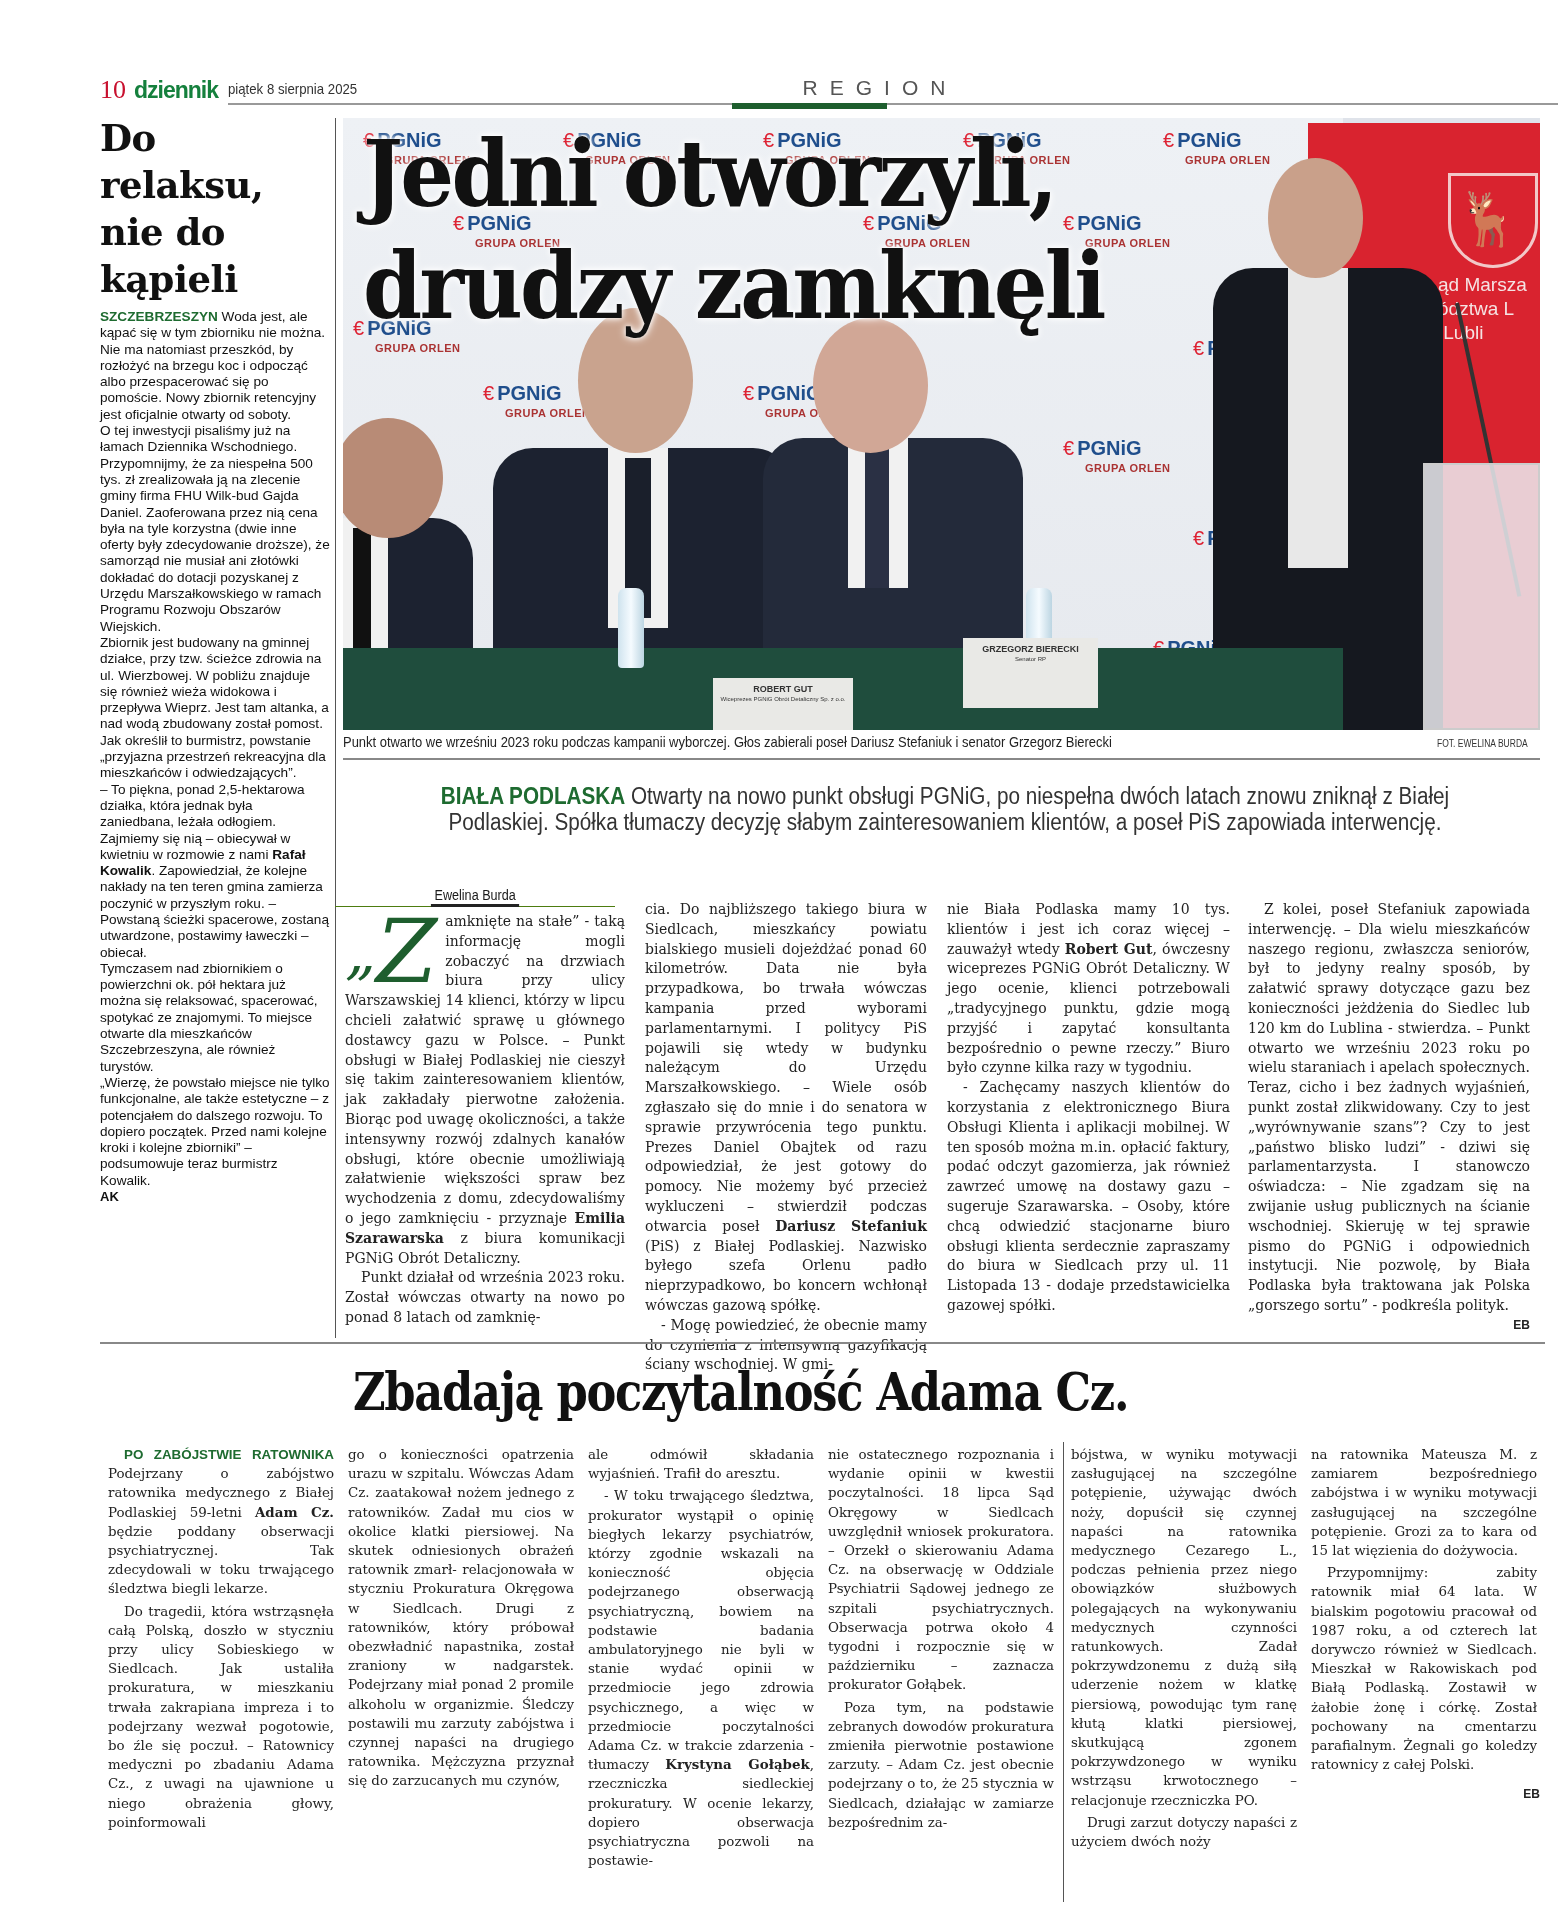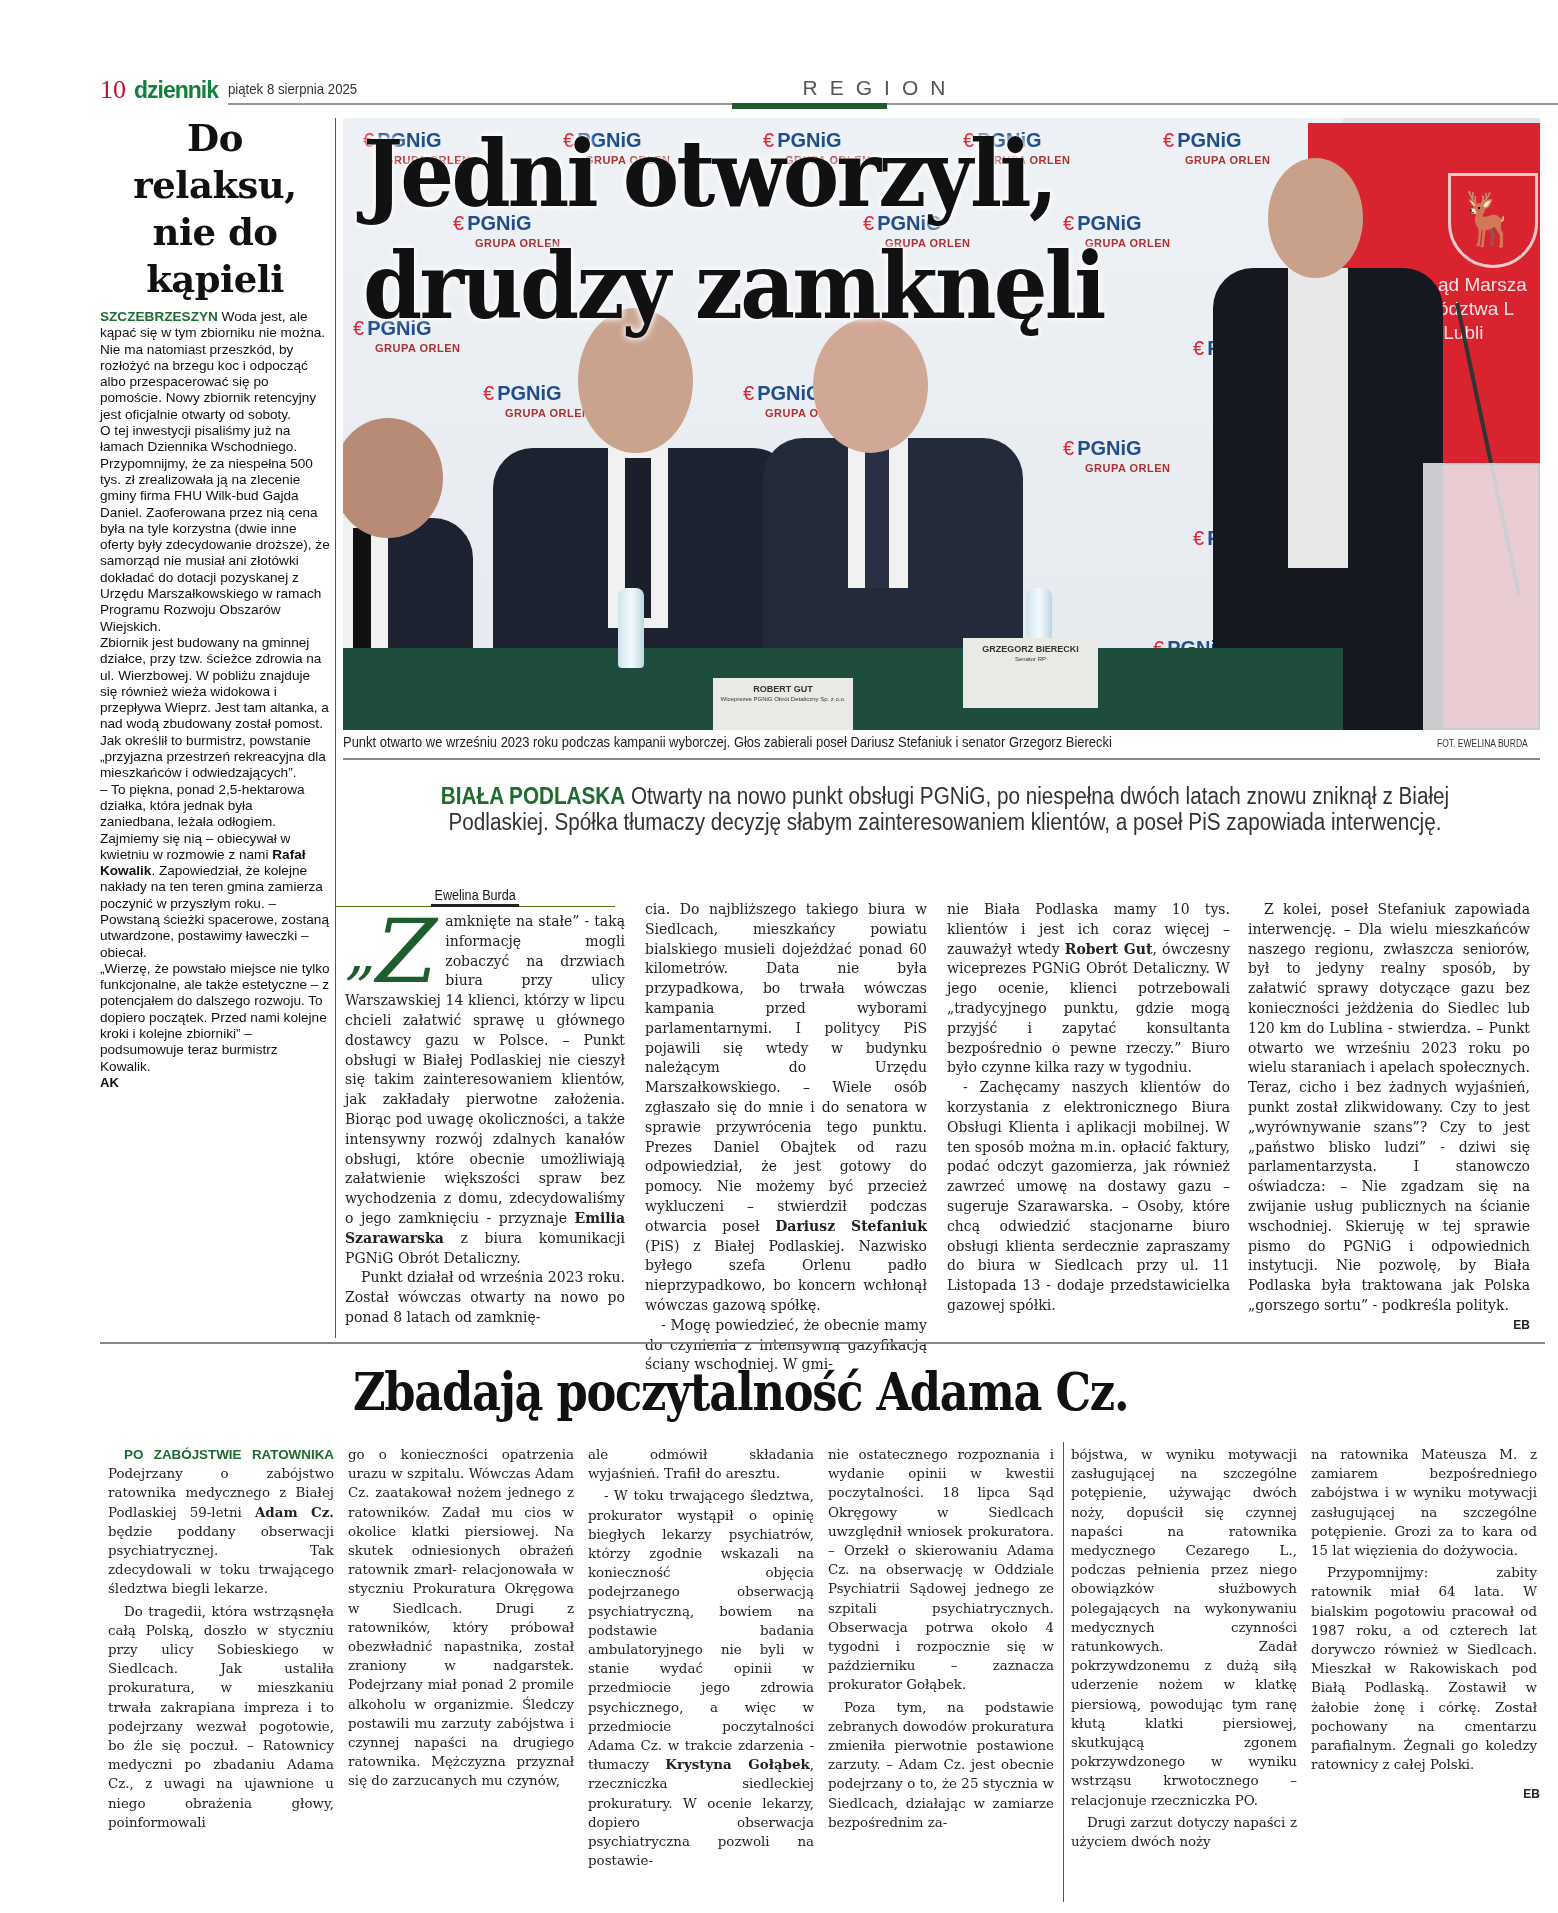--- a/index.html
+++ b/index.html
@@ -11,21 +11,21 @@
   .masthead .page-num { position: absolute; left: 0; top: 0; font-family: "Liberation Serif", serif; font-size: 26px; color: #c8102e; line-height: 28px; }
   .masthead .logo { position: absolute; left: 34px; top: 0; font-family: "Liberation Sans", sans-serif; font-weight: bold; font-size: 23px; color: #15803d; letter-spacing: -1px; line-height: 28px; }
   .masthead .date { position: absolute; left: 128px; top: 4px; font-family: "Liberation Sans", sans-serif; font-size: 15px; color: #333; transform: scaleX(0.88); transform-origin: left; }
   .masthead .rule { position: absolute; left: 128px; top: 27px; width: 1330px; height: 2px; background: #999; }
   .masthead .section { position: absolute; left: 630px; top: 0; width: 300px; height: 26px; text-align: center; font-family: "Liberation Sans", sans-serif; font-size: 21px; letter-spacing: 12px; color: #555; font-weight: 300; }
   .masthead .section-bar { position: absolute; left: 632px; top: 27px; width: 82px; height: 6px; background: #1e5e2e; width: 155px; }
 
   
   .sidebar { position: absolute; left: 100px; top: 115px; width: 230px; height: 1225px; }
   .sidebar-divider { position: absolute; left: 335px; top: 118px; width: 1px; height: 1220px; background: #555; }
-  .sidebar h2 { font-family: "DejaVu Serif", serif; font-weight: bold; font-size: 37px; line-height: 47px; text-align: center; color: #111; letter-spacing: -0.5px; margin-bottom: 6px; }
+  .sidebar h2 { font-family: "DejaVu Serif", serif; font-weight: bold; font-size: 37px; line-height: 47px; color: #111; letter-spacing: -0.5px; margin-bottom: 6px; }
   .sidebar .sb-body { font-family: "Liberation Sans", sans-serif; font-size: 13.6px; line-height: 16.3px; color: #111; }
   .sidebar .sb-body p { margin: 0; }
   .kicker-green { color: #1e6b30; font-weight: bold; }
   .sidebar .sb-author { font-family: "Liberation Sans", sans-serif; font-weight: bold; font-size: 13px; margin-top: 0; }
 
   
   .photo { position: absolute; left: 343px; top: 118px; width: 1197px; height: 612px; overflow: hidden; background: #dfe3ea; }
   .photo .backdrop { position: absolute; left: 0; top: 0; width: 1000px; height: 612px; background: linear-gradient(180deg,#eef1f5 0%, #e6e9ee 100%); }
   .photo .banner-red { position: absolute; left: 965px; top: 5px; width: 232px; height: 607px; background: #d9232f; }
   .photo .banner-red .shield { position: absolute; left: 140px; top: 50px; width: 90px; height: 95px; border: 3px solid #f2c8c8; border-radius: 0 0 45px 45px; }
@@ -88,20 +88,21 @@
   <div class="section-bar"></div>
 </header>
 
 <aside class="sidebar">
   <h2>Do relaksu, nie do kąpieli</h2>
   <div class="sb-body">
     <p><span class="kicker-green">SZCZEBRZESZYN</span><span> Woda jest, ale kąpać się w tym zbiorniku nie można. Nie ma natomiast przeszkód, by rozłożyć na brzegu koc i odpocząć albo przespacerować się po pomoście. Nowy zbiornik retencyjny jest oficjalnie otwarty od soboty.</span></p>
     <p>O tej inwestycji pisaliśmy już na łamach Dziennika Wschodniego. Przypomnijmy, że za niespełna 500 tys. zł zrealizowała ją na zlecenie gminy firma FHU Wilk-bud Gajda Daniel. Zaoferowana przez nią cena była na tyle korzystna (dwie inne oferty były zdecydowanie droższe), że samorząd nie musiał ani złotówki dokładać do dotacji pozyskanej z Urzędu Marszałkowskiego w ramach Programu Rozwoju Obszarów Wiejskich.</p>
     <p>Zbiornik jest budowany na gminnej działce, przy tzw. ścieżce zdrowia na ul. Wierzbowej. W pobliżu znajduje się również wieża widokowa i przepływa Wieprz. Jest tam altanka, a nad wodą zbudowany został pomost. Jak określił to burmistrz, powstanie „przyjazna przestrzeń rekreacyjna dla mieszkańców i odwiedzających”.</p>
     <p><span>– To piękna, ponad 2,5-hektarowa działka, która jednak była zaniedbana, leżała odłogiem. Zajmiemy się nią – obiecywał w kwietniu w rozmowie z nami </span><b>Rafał Kowalik</b><span>. Zapowiedział, że kolejne nakłady na ten teren gmina zamierza poczynić w przyszłym roku. – Powstaną ścieżki spacerowe, zostaną utwardzone, postawimy ławeczki – obiecał.</span></p>
+    <p>Tymczasem nad zbiornikiem o powierzchni ok. pół hektara już można się relaksować, spacerować, spotykać ze znajomymi. To miejsce otwarte dla mieszkańców Szczebrzeszyna, ale również turystów.</p>
     <p>„Wierzę, że powstało miejsce nie tylko funkcjonalne, ale także estetyczne – z potencjałem do dalszego rozwoju. To dopiero początek. Przed nami kolejne kroki i kolejne zbiorniki” – podsumowuje teraz burmistrz Kowalik.</p>
     <p class="sb-author">AK</p>
   </div>
 </aside>
 <div class="sidebar-divider"></div>
 
 <figure class="photo">
   <div class="backdrop"></div>
 
   <div class="pgnig-logo" style="left:20px;top:12px"><span class="swoosh">€</span><span>PGNiG</span><span class="sub">GRUPA ORLEN</span></div>

